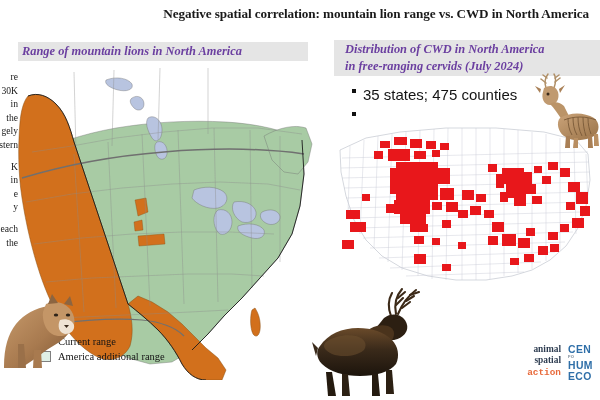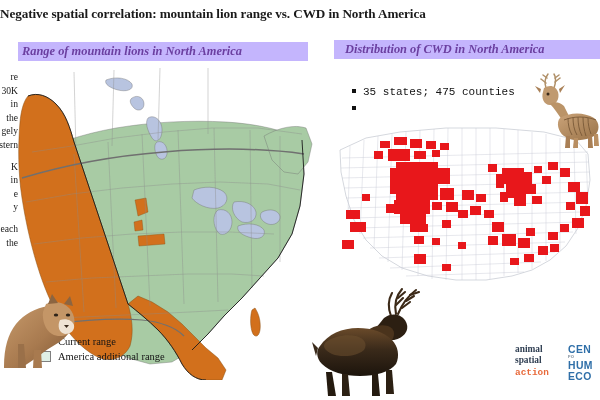--- a/index.html
+++ b/index.html
@@ -22,38 +22,38 @@
     background: #ffffff;
     overflow: hidden;
   }
 
   
   .title {
     position: absolute;
     top: 6px;
     left: 0;
     width: 589px;
-    text-align: left;
+    text-align: right;
     font-family: "Liberation Serif", serif;
     font-weight: bold;
     font-size: 13.2px;
     color: #1a1a1a;
     letter-spacing: -0.1px;
     white-space: nowrap;
   }
 
   
   .panel-head {
     position: absolute;
     font-family: "Liberation Serif", serif;
     font-style: italic;
     font-weight: bold;
     font-size: 12.4px;
     color: #6b3fa0;
-    background: #c4b5fd;
+    background: #e5e5e5;
     line-height: 1.36;
     padding: 1px 4px 1px 4px;
     box-sizing: border-box;
   }
   .panel-head.left {
     left: 18px;
     top: 42px;
     width: 290px;
   }
   .panel-head.right {
@@ -75,22 +75,22 @@
     line-height: 1.42;
     color: #1a1a1a;
   }
   .side-note p { margin: 0 0 8px 0; }
 
   
   .bullets {
     position: absolute;
     left: 352px;
     top: 84px;
-    font-family: Liberation Mono, monospace;
-    font-size: 11px;
+    font-family: Liberation Sans, sans-serif;
+    font-size: 15px;
     line-height: 1.5;
     color: #141414;
     list-style: none;
     margin: 0;
     padding: 0;
   }
   .bullets li { position: relative; padding-left: 11px; white-space: nowrap; }
   .bullets li .sq {
     position: absolute;
     left: 0;
@@ -144,21 +144,21 @@
   }
   .legend .sw.cur { background: #d2701c; }
   .legend .sw.former { background: #dff0e6; border-color: #7f7f7f; }
 
   
   .logo-awa {
     position: absolute;
     left: 515px;
     top: 344px;
     width: 46px;
-    text-align: left;
+    text-align: right;
     font-family: "Liberation Serif", serif;
     font-size: 9.4px;
     line-height: 1.22;
     color: #2f3e52;
     font-weight: bold;
   }
   .logo-awa .action { color: #e8693a; font-family: Liberation Mono, monospace; }
   .logo-che {
     position: absolute;
     left: 568px;
@@ -181,20 +181,21 @@
 <body>
 
 <div class="slide">
 
   <div class="title">Negative spatial correlation: mountain lion range vs. CWD in North America</div>
 
   <div class="panel-head left">Range of mountain lions in North America</div>
 
   <div class="panel-head right">
     <div>Distribution of CWD in North America</div>
+    <div>in free-ranging cervids (July 2024)</div>
   </div>
 
   <div class="side-note">
     <p style="white-space:pre-line;">re
 30K
 in
 the
 gely
 estern</p>
     <p style="white-space:pre-line;">K

